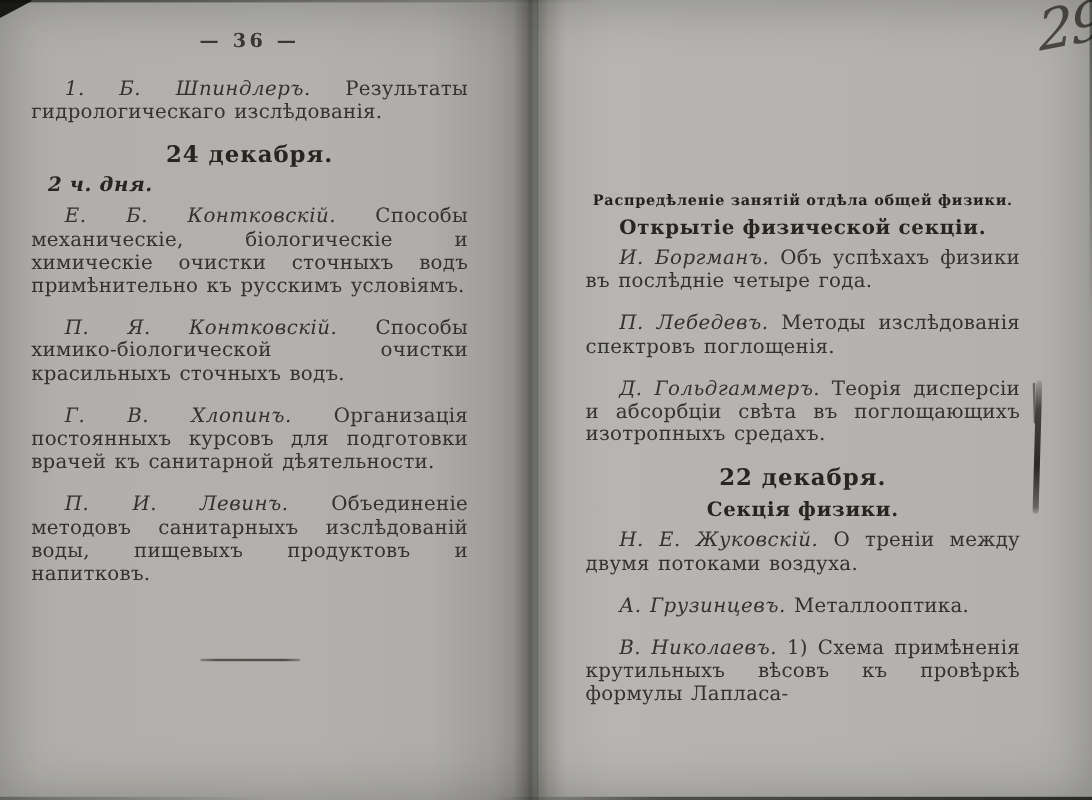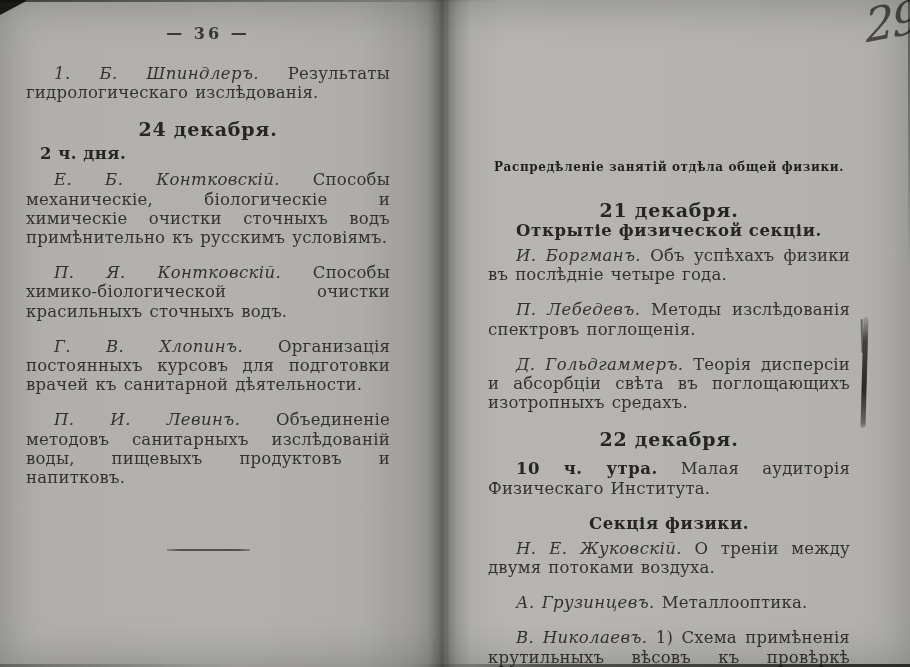--- a/index.html
+++ b/index.html
@@ -38,21 +38,21 @@
   .date-heading {
     margin:0; text-align:center; font-size:19px; font-weight:bold;
     letter-spacing:0.8px; color:#27251f;
   }
   .subheading {
     margin:0; text-align:center; font-size:16.5px; font-weight:bold;
     letter-spacing:0.6px; color:#27251f;
   }
   .time-line {
     font-size:16.5px; font-weight:bold; padding-left:30px;
-    letter-spacing:0.5px; color:#27251f;
+    letter-spacing:0.5px; color:#27251f;font-style:italic;
   }
   .time-bold { font-weight:bold; color:#27251f; letter-spacing:0.5px; }
   .title {
     margin:0; margin-top:154px; text-align:center;
     font-size:12px; font-weight:bold; line-height:26px;
     letter-spacing:0.6px; color:#23211c;
   }
   
   .intro        { margin-top:21px; }
   .lp-date      { margin-top:8px; }
@@ -136,29 +136,27 @@
     </div>
   </div>
 
   <div class="page page-right">
     <div class="handwritten">29</div>
     <div class="pencil-mark"></div>
 
     <div class="page-inner-right">
       <h1 class="title">Распредѣленіе занятій отдѣла общей физики.</h1>
 
-      <h2 class="date-heading rp-date-1">21 декабря.</h2>
       <h3 class="subheading rp-sub-1">Открытіе физической секціи.</h3>
 
       <p class="para rp-talk-a"><span class="speaker">И. Боргманъ.</span> <span>Объ успѣхахъ физики въ послѣдніе четыре года.</span></p>
       <p class="para"><span class="speaker">П. Лебедевъ.</span> <span>Методы изслѣдованія спектровъ поглощенія.</span></p>
       <p class="para"><span class="speaker">Д. Гольдгаммеръ.</span> <span>Теорія дисперсіи и абсорбціи свѣта въ поглощающихъ изотропныхъ средахъ.</span></p>
 
       <h2 class="date-heading rp-date-2">22 декабря.</h2>
-      <p class="para rp-time-para"><span class="time-bold">10 ч. утра.</span> <span>Малая аудиторія Физическаго Института.</span></p>
       <h3 class="subheading rp-sub-2">Секція физики.</h3>
 
       <p class="para rp-talk-b"><span class="speaker">Н. Е. Жуковскій.</span> <span>О треніи между двумя потоками воздуха.</span></p>
       <p class="para"><span class="speaker">А. Грузинцевъ.</span> <span>Металлооптика.</span></p>
       <p class="para"><span class="speaker">В. Николаевъ.</span> <span>1) Схема примѣненія крутильныхъ вѣсовъ къ провѣркѣ формулы Лапласа-</span></p>
     </div>
   </div>
 
   <div class="gutter"></div>
   <div class="corner-tl"></div>

